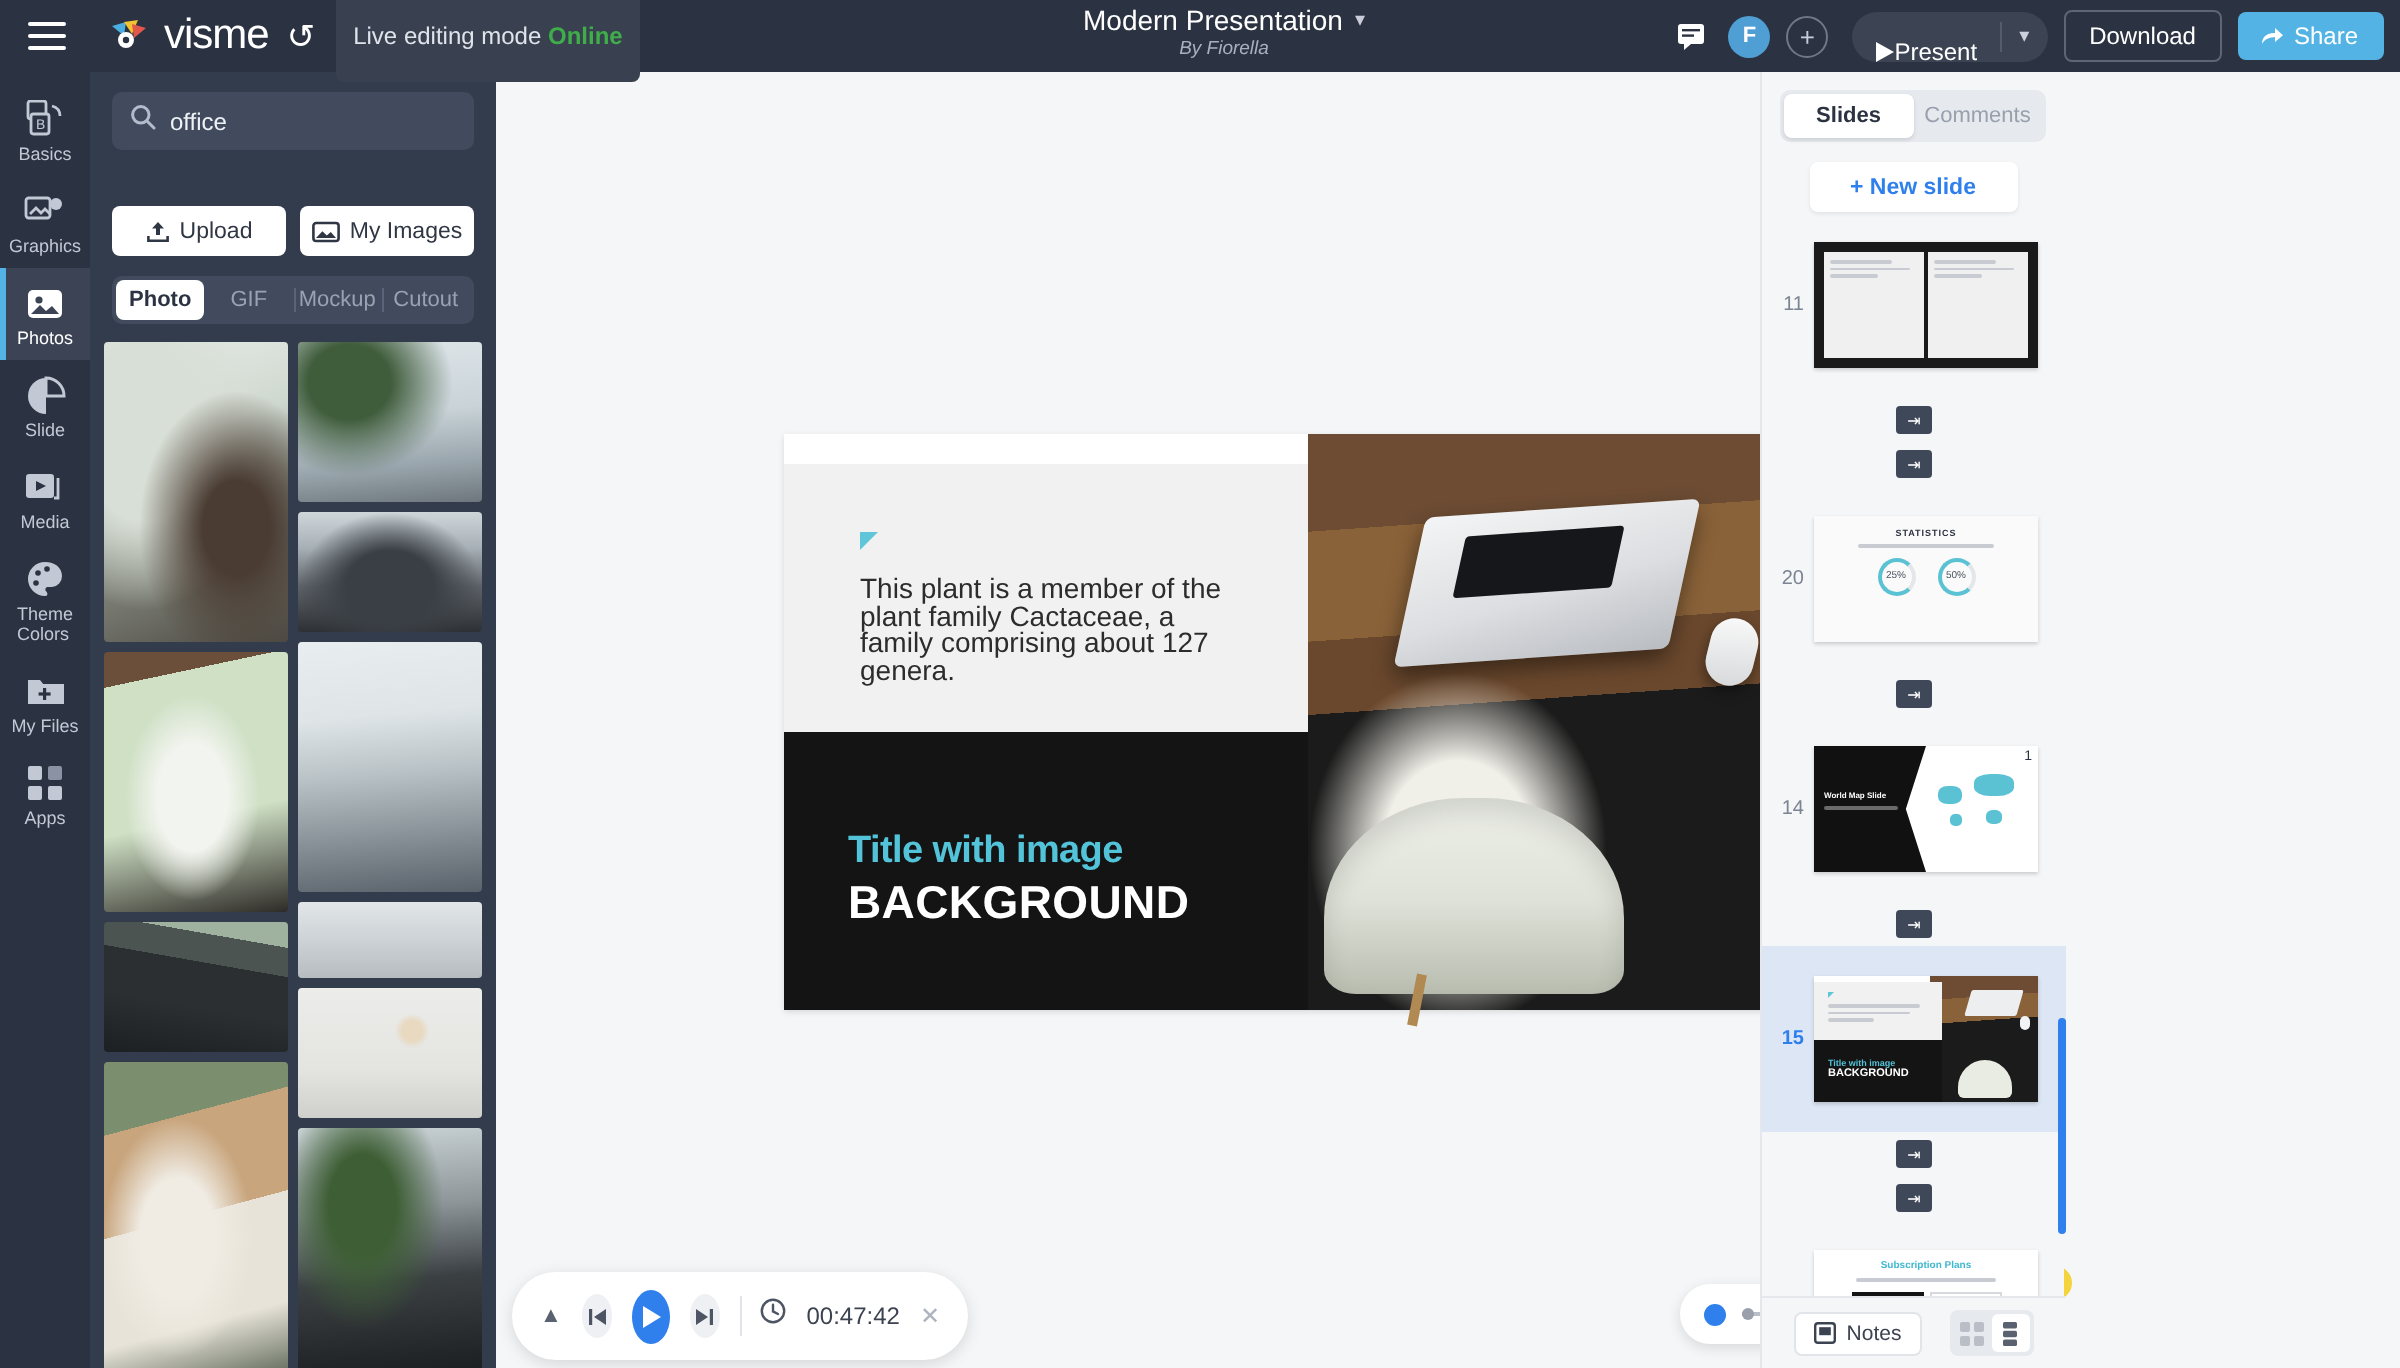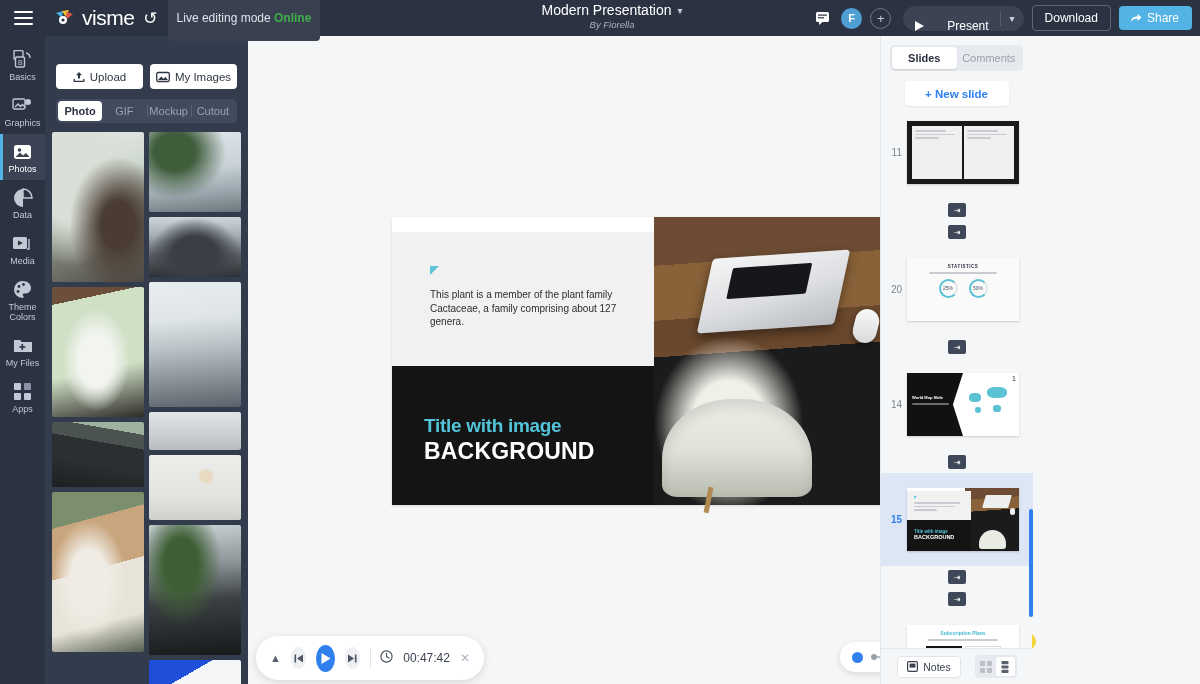--- a/index.html
+++ b/index.html
@@ -43,40 +43,40 @@
   .comment-ic { width: 22px; height: 22px; display: flex; align-items: center;
     justify-content: center; cursor: pointer; }
   .avatar { width: 21px; height: 21px; border-radius: 50%; background: #4f9fd4;
     color: #fff; font-size: 11px; display: flex; align-items: center;
     justify-content: center; font-weight: 600; cursor: pointer; }
   .plus-circle { width: 21px; height: 21px; border-radius: 50%;
     border: 1px solid #6f7788; color: #c6ccd8; font-size: 13px;
     display: flex; align-items: center; justify-content: center; cursor: pointer; }
   .present-group { display: flex; align-items: center; background: #3c4454;
     border-radius: 13px; height: 25px; margin-left: 4px; }
-  .present-btn { display: flex; align-items: center; gap: 23px; padding: 16px 11px 0 12px;
+  .present-btn { display: flex; align-items: center; gap: 0; padding: 16px 11px 0 12px;
     font-size: 12px; color: #fff; cursor: pointer; height: 25px; }
   .present-div { width: 1px; height: 15px; background: #555d6d; }
   .present-caret { padding: 0 9px; font-size: 10px; color: #ccd2dd; cursor: pointer; }
   .btn-download { border: 1px solid #5e6676; border-radius: 4px; color: #fff;
     font-size: 12px; padding: 5px 12px; cursor: pointer; background: transparent; }
   .btn-share { background: #52b3e4; border-radius: 4px; color: #fff; font-size: 12px;
     padding: 5px 13px 5px 11px; cursor: pointer; display: flex; align-items: center; gap: 5px; }
 
   
   .rail { position: absolute; left: 0; top: 36px; width: 45px; height: 648px;
     background: #2b3241; padding-top: 6px; }
   .rail-item { width: 45px; padding: 7px 0 6px; display: flex; flex-direction: column;
     align-items: center; gap: 2px; cursor: pointer; color: #c2c8d4; position: relative; }
   .rail-item.active { background: #3b4354; color: #fff; }
   .rail-item.active::before { content: ""; position: absolute; left: 0; top: 0;
     width: 3px; height: 100%; background: #52b3e4; }
   .rail-ic { width: 22px; height: 21px; display: flex; align-items: center;
     justify-content: center; }
-  .rail-lbl { font-size: 9px; line-height: 10px; text-align: center; }
+  .rail-lbl { font-size: 9px; line-height: 10px; text-align: left; }
 
   
   .panel { position: absolute; left: 45px; top: 36px; width: 203px; height: 648px;
     background: #333c4c; overflow: hidden; }
   .search-box { margin: 10px 11px 0; background: #414b5d; border-radius: 5px;
     height: 29px; display: flex; align-items: center; padding: 0 9px; gap: 7px; }
   .search-box input { flex: 1; background: transparent; border: none; outline: none;
     color: #eef1f5; font-size: 12px; font-family: inherit; }
   .search-box input::placeholder { color: #98a1b2; }
   .clear-x { color: #d3d9e3; font-size: 14px; cursor: pointer; line-height: 1; }
@@ -155,21 +155,21 @@
     background: linear-gradient(180deg,#eef0e9 0%,#dfe2d8 52%,#b9bdb0 100%);
     border-radius: 70px 70px 16px 16px / 60px 60px 12px 12px;
     box-shadow: inset 0 7px 13px rgba(0,0,0,.13); }
   .chair::before { content: ""; position: absolute; left: 44px; top: 88px;
     width: 5px; height: 26px; background: #b08a52; transform: rotate(11deg); }
 
   .txt-card { position: absolute; left: 0; top: 15px; width: 262px; height: 134px;
     background: #f1f1f1; padding: 34px 28px 0 38px; }
   .tri { width: 0; height: 0; border-left: 9px solid #5ec6d8;
     border-bottom: 9px solid transparent; margin-bottom: 13px; }
-  .body-txt { font-size: 10px; line-height: 13.5px; color: #2c2c2c; }
+  .body-txt { font-size: 14px; line-height: 13.5px; color: #2c2c2c; }
 
   .title-card { position: absolute; left: 0; top: 149px; width: 262px; height: 139px;
     background: #141414; padding: 48px 0 0 32px; }
   .t1 { font-size: 19px; font-weight: 700; color: #52c3d8; letter-spacing: -0.3px;
     line-height: 24px; }
   .t2 { font-size: 23px; font-weight: 700; color: #fff; letter-spacing: 0.2px;
     line-height: 26px; }
 
   
   .playbar { position: absolute; left: 8px; bottom: 4px; height: 44px; width: 228px;
@@ -368,21 +368,21 @@
       </span>
       <span class="rail-lbl">Photos</span>
     </div>
     <div class="rail-item">
       <span class="rail-ic">
         <svg width="20" height="20" viewBox="0 0 20 20">
             <path d="M10 10 L10 1 A9 9 0 0 1 19 10 Z" fill="none" stroke="currentColor" stroke-width="1.5"></path>
             <path d="M10 10 L10 19 A9 9 0 0 1 10 1 Z" fill="currentColor"></path>
           </svg>
       </span>
-      <span class="rail-lbl">Data</span>
+      <span class="rail-lbl">Slide</span>
     </div>
     <div class="rail-item">
       <span class="rail-ic">
         <svg width="21" height="18" viewBox="0 0 21 18">
             <rect x="1" y="2" width="14" height="12" rx="1.6" fill="currentColor"></rect>
             <path d="M6 5.5 L11 8 L6 10.5 Z" fill="#2b3241"></path>
             <path d="M17 4 v10 h-2" fill="none" stroke="currentColor" stroke-width="1.4"></path>
           </svg>
       </span>
       <span class="rail-lbl">Media</span>
@@ -417,20 +417,30 @@
             <rect x="10" y="0" width="7" height="7" rx="1" fill="#8a92a3"></rect>
             <rect x="0" y="10" width="7" height="7" rx="1" fill="currentColor"></rect>
             <rect x="10" y="10" width="7" height="7" rx="1" fill="currentColor"></rect>
           </svg>
       </span>
       <span class="rail-lbl">Apps</span>
     </div>
   </div>
 
   <div class="panel">
+    <div class="search-box">
+      <span>
+        <svg width="13" height="13" viewBox="0 0 13 13">
+            <circle cx="5.4" cy="5.4" r="4.1" fill="none" stroke="#b3bccb" stroke-width="1.5"></circle>
+            <path d="M8.6 8.6 L12 12" stroke="#b3bccb" stroke-width="1.5" stroke-linecap="round"></path>
+          </svg>
+      </span>
+      <input value="office" placeholder="Search photos" style="">
+      <span class="clear-x">✕</span>
+    </div>
 
     <div class="btn-row">
       <div class="wbtn">
         <svg width="12" height="12" viewBox="0 0 12 12">
             <path d="M6 1 L9 4.3 H7 V7.5 H5 V4.3 H3 Z" fill="#2f3744"></path>
             <path d="M1.2 8 v2.4 h9.6 V8" fill="none" stroke="#2f3744" stroke-width="1.3"></path>
           </svg>
         <span>Upload</span>
       </div>
       <div class="wbtn">

